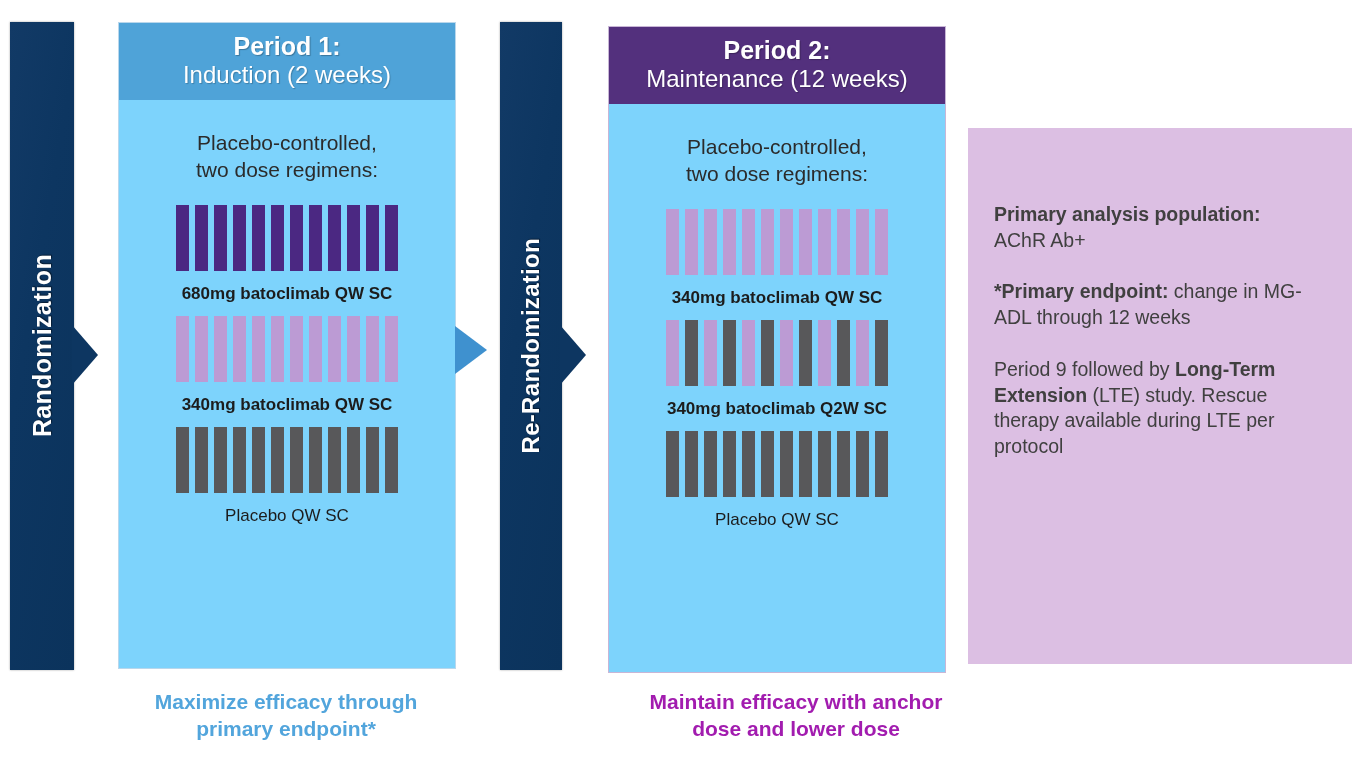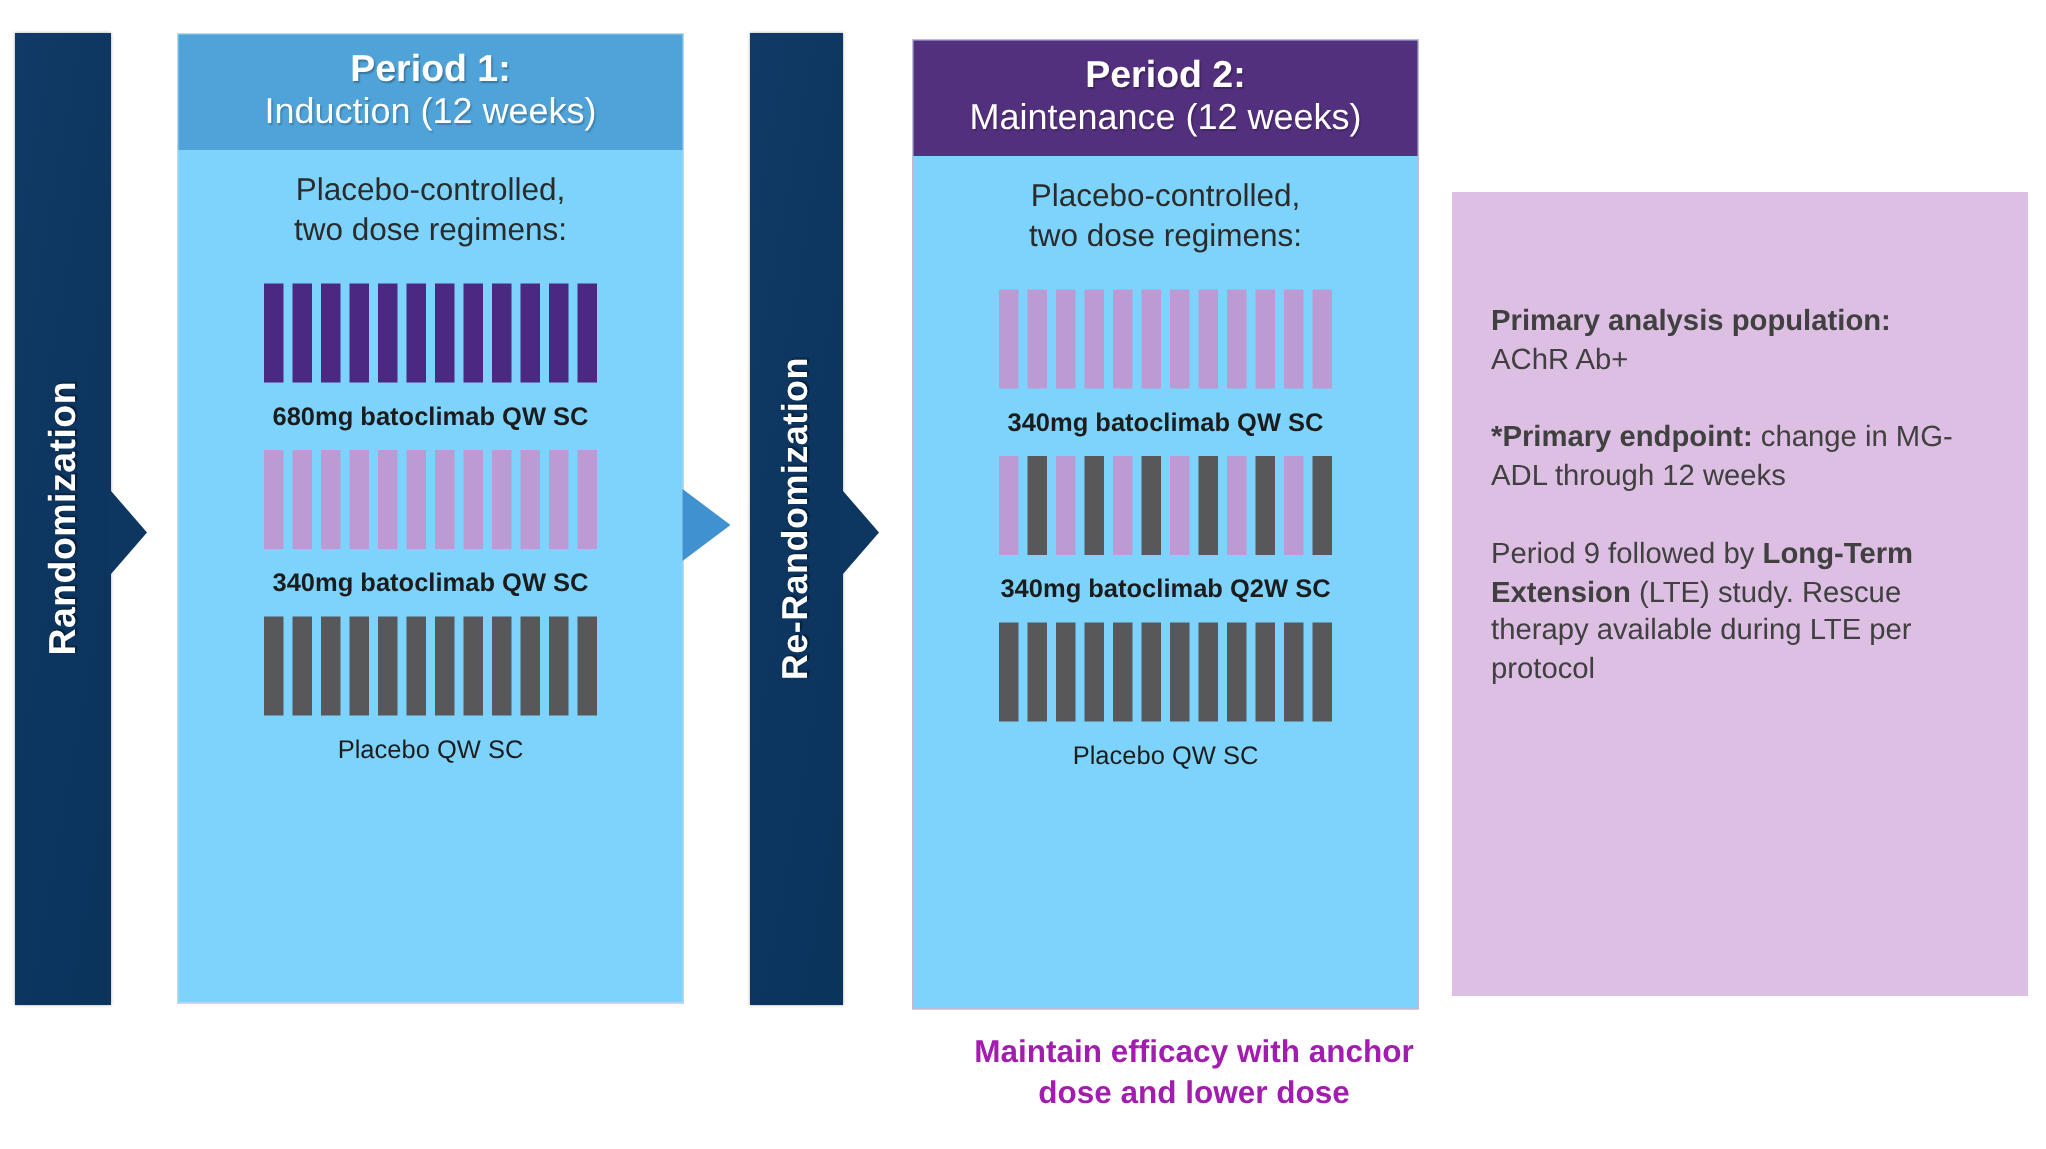--- a/index.html
+++ b/index.html
@@ -106,21 +106,21 @@
     font-size: 24px;
     font-weight: normal;
     text-shadow: 1px 1px 1px rgba(0,0,0,0.22);
   }
 
   .period-body {
     flex: 1;
     display: flex;
     flex-direction: column;
     align-items: center;
-    padding-top: 14px;
+    padding-top: 30px;
   }
 
   .period-subtitle {
     text-align: center;
     font-size: 21px;
     color: #2b2b2b;
     line-height: 1.26;
     margin-bottom: 10px;
   }
   .period-subtitle span { display: block; }
@@ -195,21 +195,21 @@
 <div class="canvas">
 
   <div class="rand-bar" id="rand1">
     <span class="rand-label">Randomization</span>
   </div>
   <div class="rand-arrow" id="rand1-arrow"></div>
 
   <div class="period-panel" id="period1">
     <div class="period-header">
       <span class="h-line1">Period 1:</span>
-      <span class="h-line2">Induction (12 weeks)</span>
+      <span class="h-line2">Induction (2 weeks)</span>
     </div>
     <div class="period-body">
       <div class="period-subtitle">
         <span>Placebo-controlled,</span>
         <span>two dose regimens:</span>
       </div>
 
       <div class="regimen">
         <div class="bars">
             <div class="bar dark-purple"></div>
@@ -333,20 +333,24 @@
             <div class="bar gray"></div>
             <div class="bar gray"></div>
             <div class="bar gray"></div>
             <div class="bar gray"></div>
           </div>
         <div class="regimen-caption plain">Placebo QW SC</div>
       </div>
     </div>
   </div>
 
+  <div class="period-footer" id="footer1">
+    <span>Maximize efficacy through</span>
+    <span>primary endpoint*</span>
+  </div>
   <div class="period-footer" id="footer2">
     <span>Maintain efficacy with anchor</span>
     <span>dose and lower dose</span>
   </div>
 
   <div id="info-panel">
     <div class="info-inner">
       <div class="info-block" id="info-block-0"><b>Primary analysis population:</b><br><span>AChR Ab+</span></div>
       <div class="info-block" id="info-block-1"><b>*Primary endpoint:</b><span> change in MG-ADL through 12 weeks</span></div>
       <div class="info-block" id="info-block-2"><span>Period 9 followed by </span><b>Long-Term Extension</b><span> (LTE) study. Rescue therapy available during LTE per protocol</span></div>

